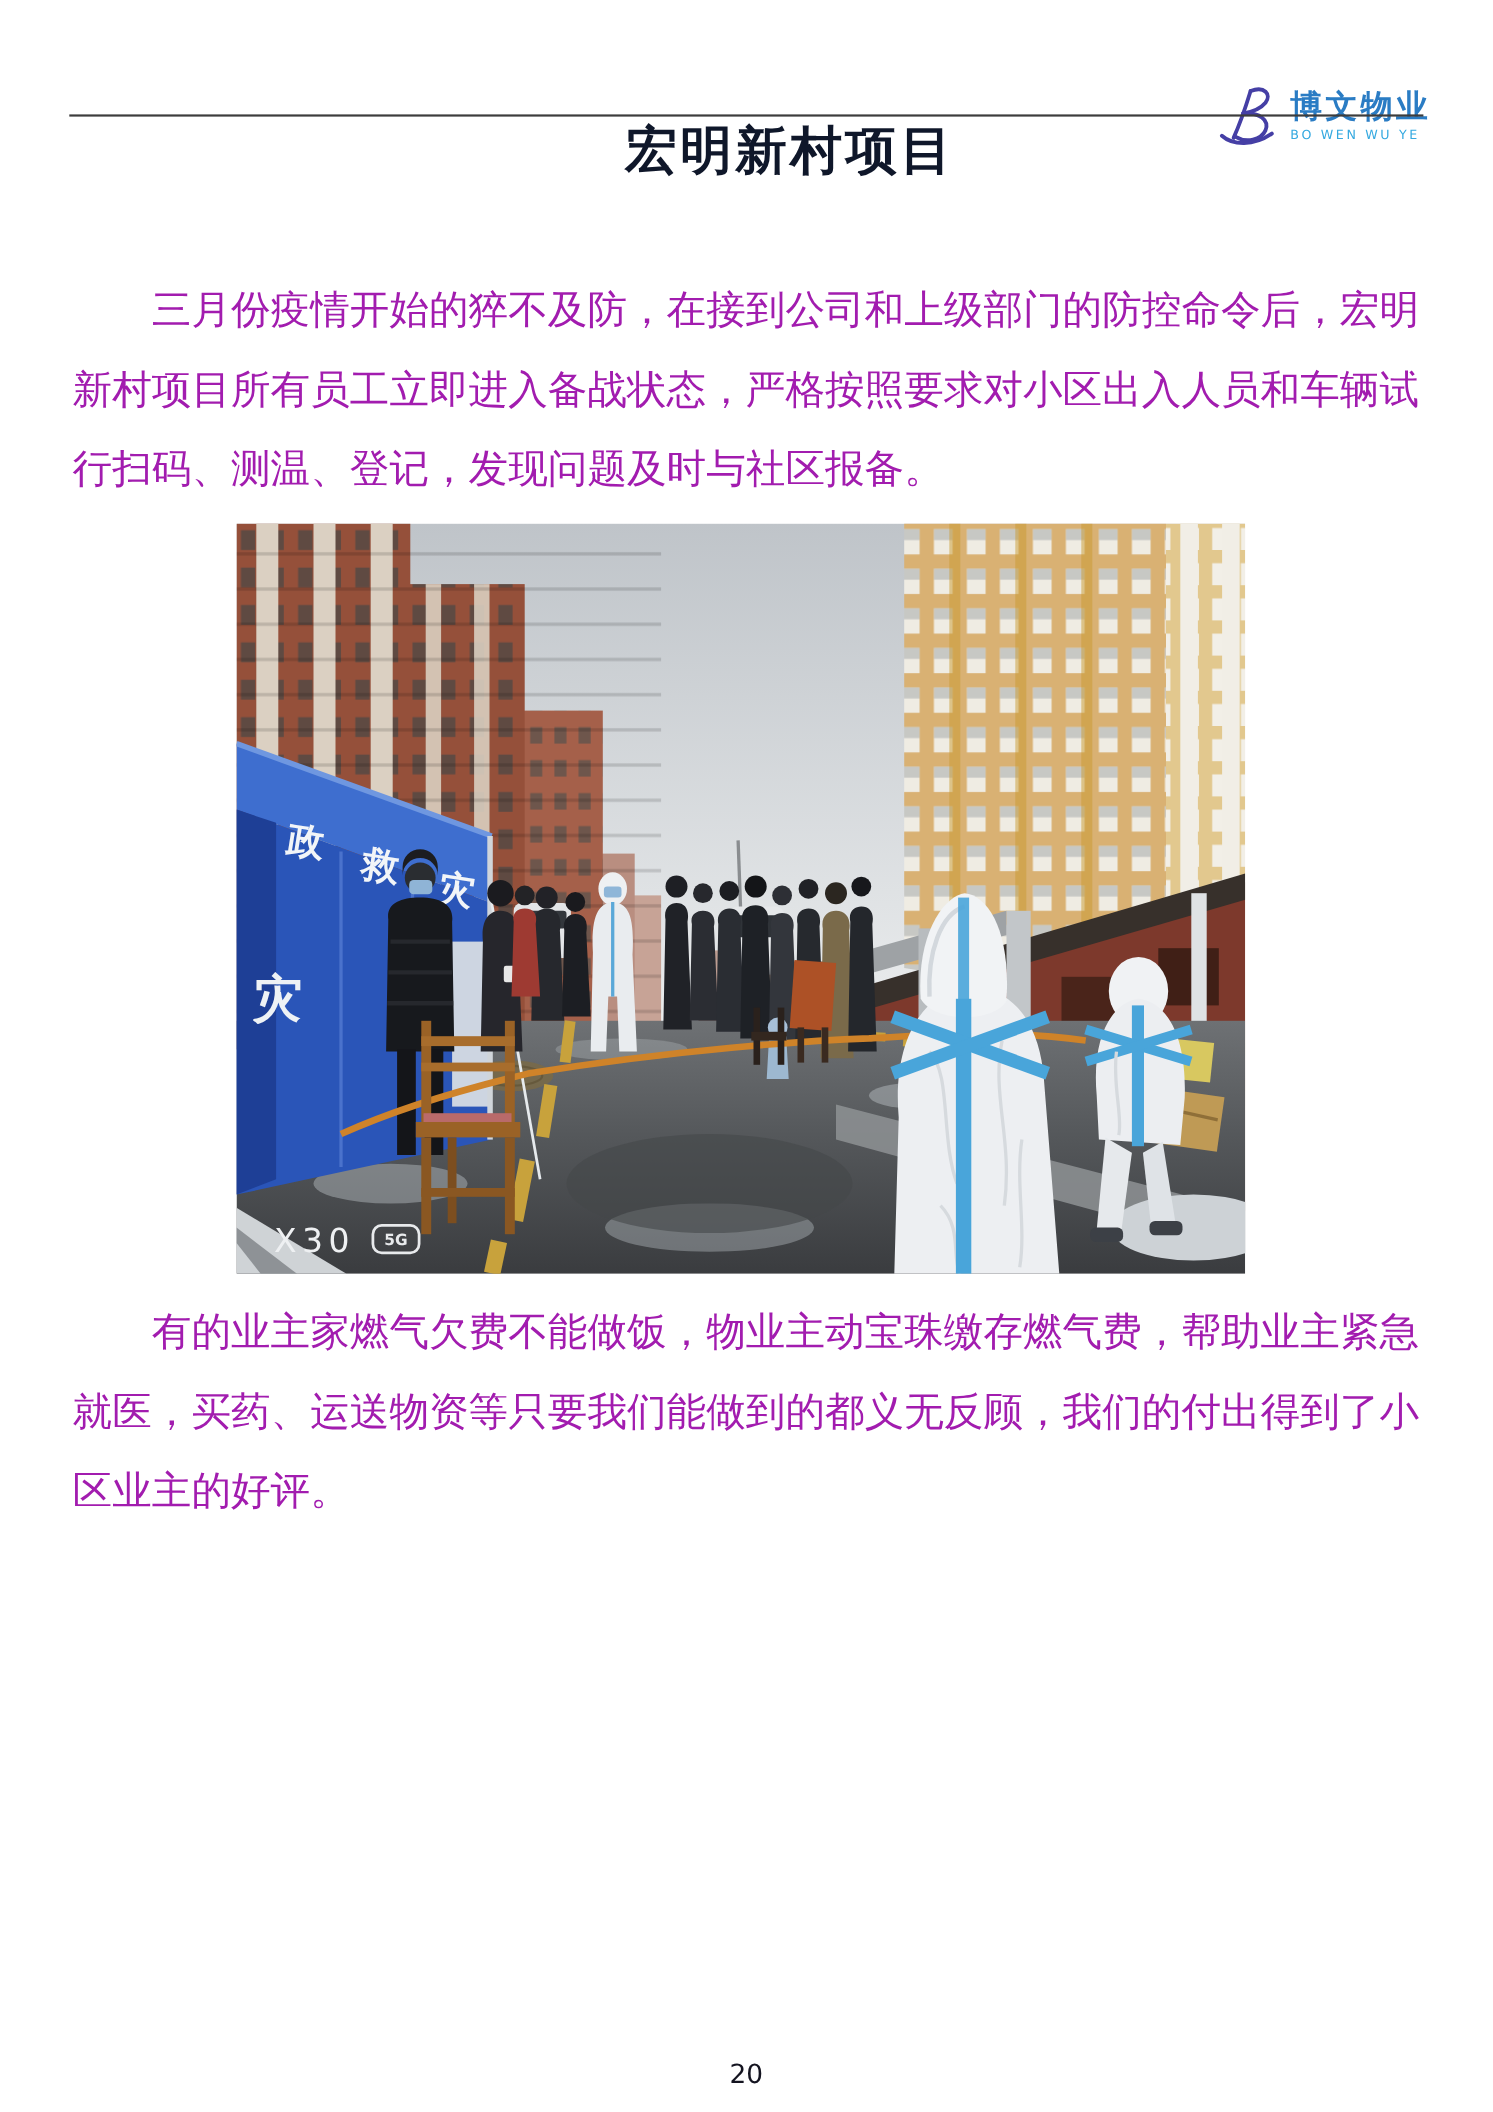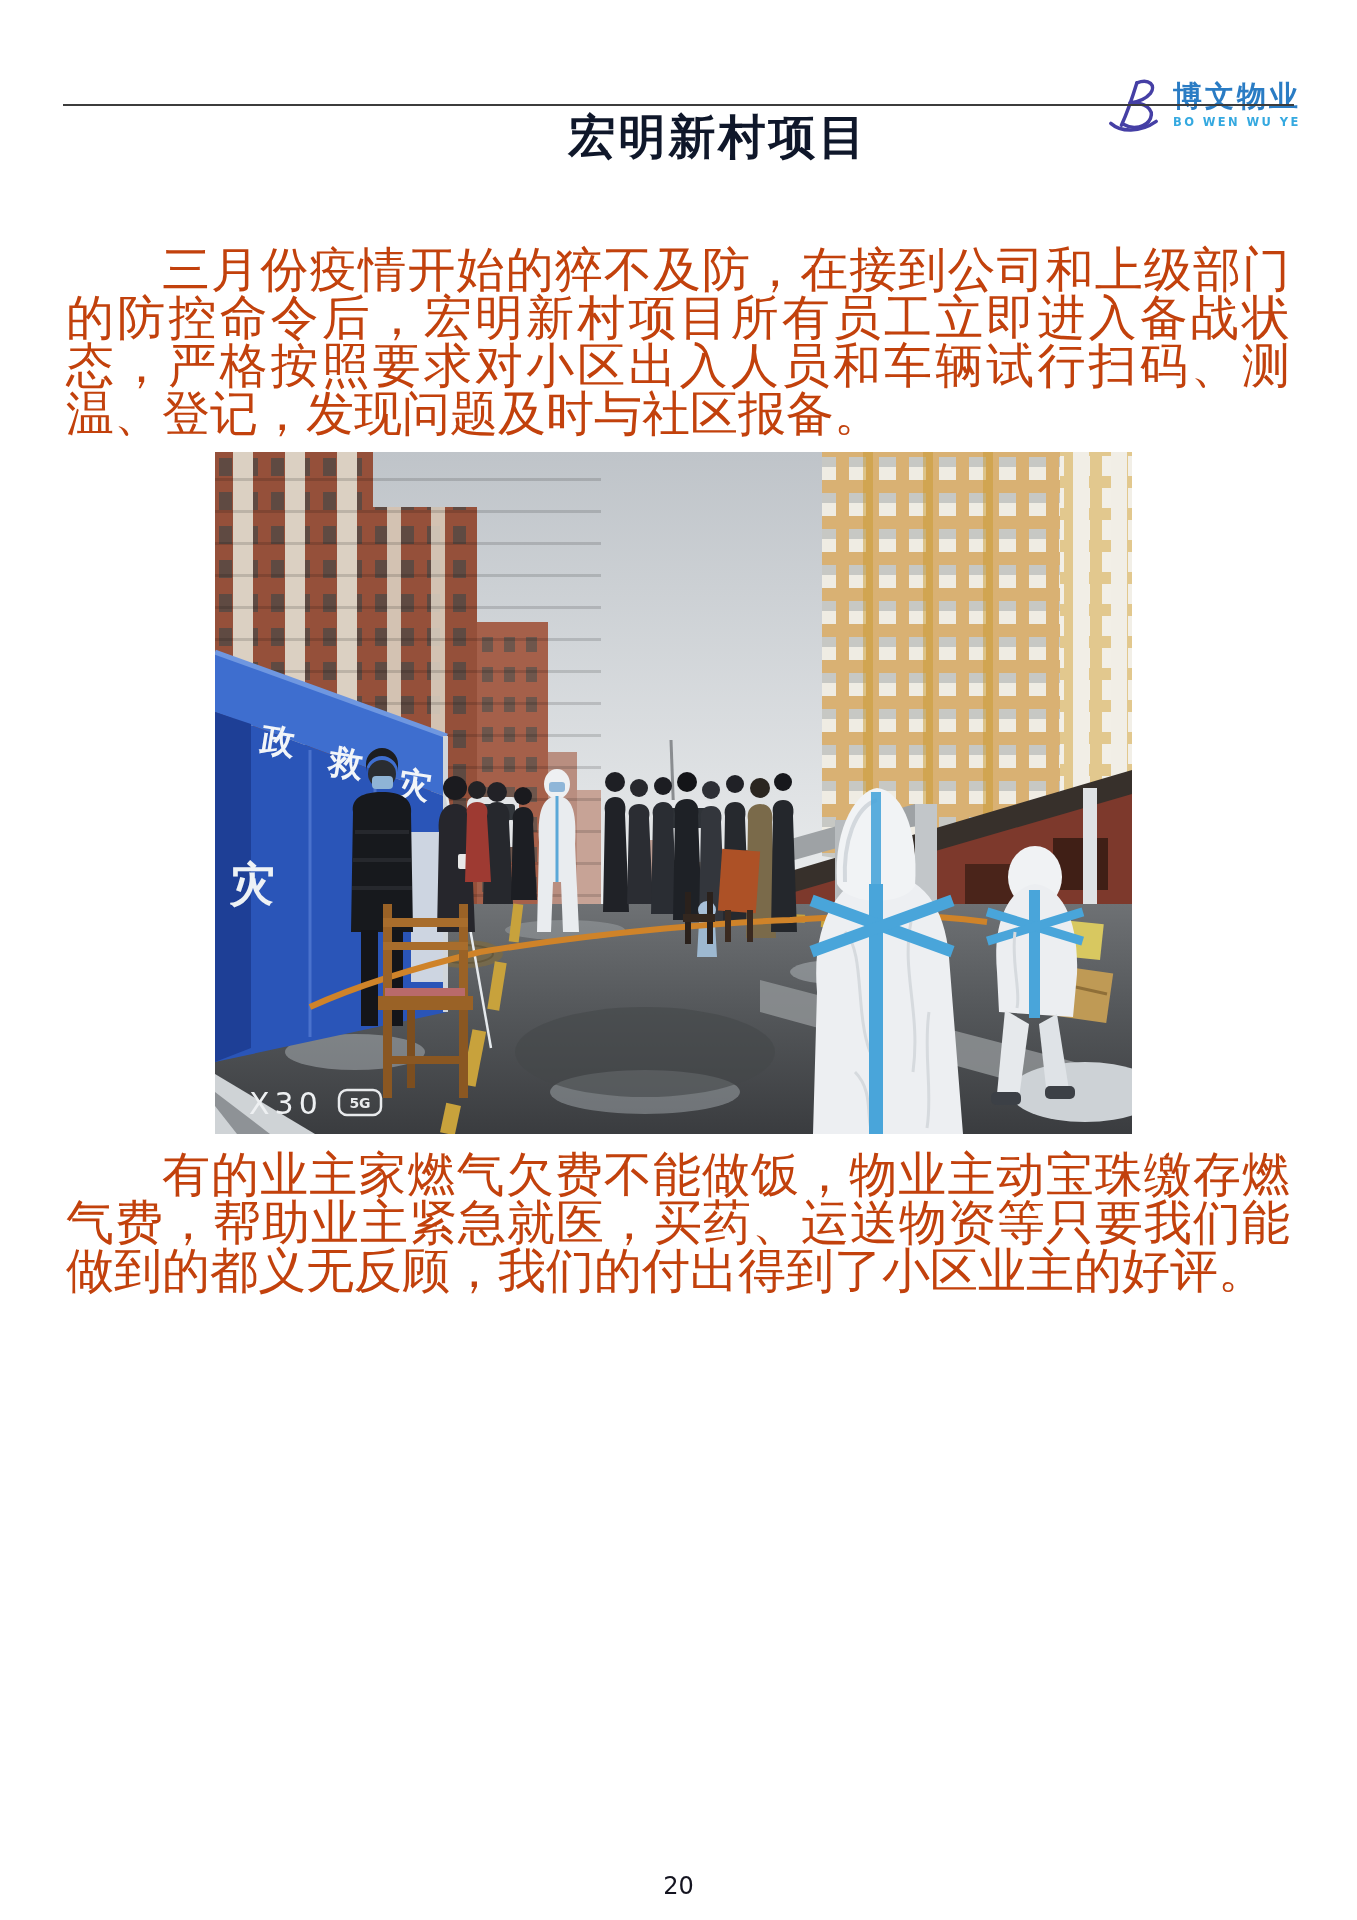--- a/index.html
+++ b/index.html
@@ -7,31 +7,31 @@
     width:1357px;height:1920px;background:#ffffff;position:relative;
     font-family:"Liberation Serif","DejaVu Serif",serif;color:#050505;
   }
   .page{position:absolute;inset:0;overflow:hidden;}
   
   .logo{position:absolute;top:48px;right:56px;display:flex;align-items:center;gap:10px;margin-top:28px;}
   .logo svg{display:block;}
   .logo-text{display:flex;flex-direction:column;align-items:flex-start;}
   .logo-zh{font-family:"DejaVu Sans","Liberation Sans",sans-serif;font-size:29px;font-weight:600;
     color:#2a7cc4;letter-spacing:3px;line-height:1.05;}
-  .logo-en{font-family:"DejaVu Sans","Liberation Sans",sans-serif;font-size:11.5px;font-weight:700;
+  .logo-en{font-family:"DejaVu Sans","Liberation Sans",sans-serif;font-size:11.5px;font-weight:400;
     color:#35a9e0;letter-spacing:2.4px;margin-top:3px;}
   .header-rule{position:absolute;top:104px;left:63px;width:1231px;height:0;border-top:2px solid #3c3c3c;}
   
   h1.doc-title{position:absolute;top:106px;left:0;width:100%;margin:0;text-align:center;
     font-family:"DejaVu Sans","Liberation Sans",sans-serif;font-weight:bold;font-size:47px;
     letter-spacing:3px;color:#0f172a;padding-left:40px;}
   
   .content{position:absolute;top:246px;left:66px;width:1224px;}
-  .content p{margin:0;font-size:48px;line-height:48px;text-align:justify;text-indent:2em;
-    color:#c2410c;}
+  .content p{margin:0;font-size:36px;line-height:72px;text-align:justify;text-indent:2em;
+    color:#a21caf;}
   figure.photo{margin:14px 0 17px 149px;width:917px;height:682px;padding:0;}
   figure.photo svg{display:block;}
   
   .page-number{position:absolute;top:1832px;left:0;width:100%;text-align:center;
     font-family:"DejaVu Sans","Liberation Sans",sans-serif;font-size:24px;color:#141420;margin-top:40px;}
 </style>
 </head>
 <body>
 
 <div class="page">

